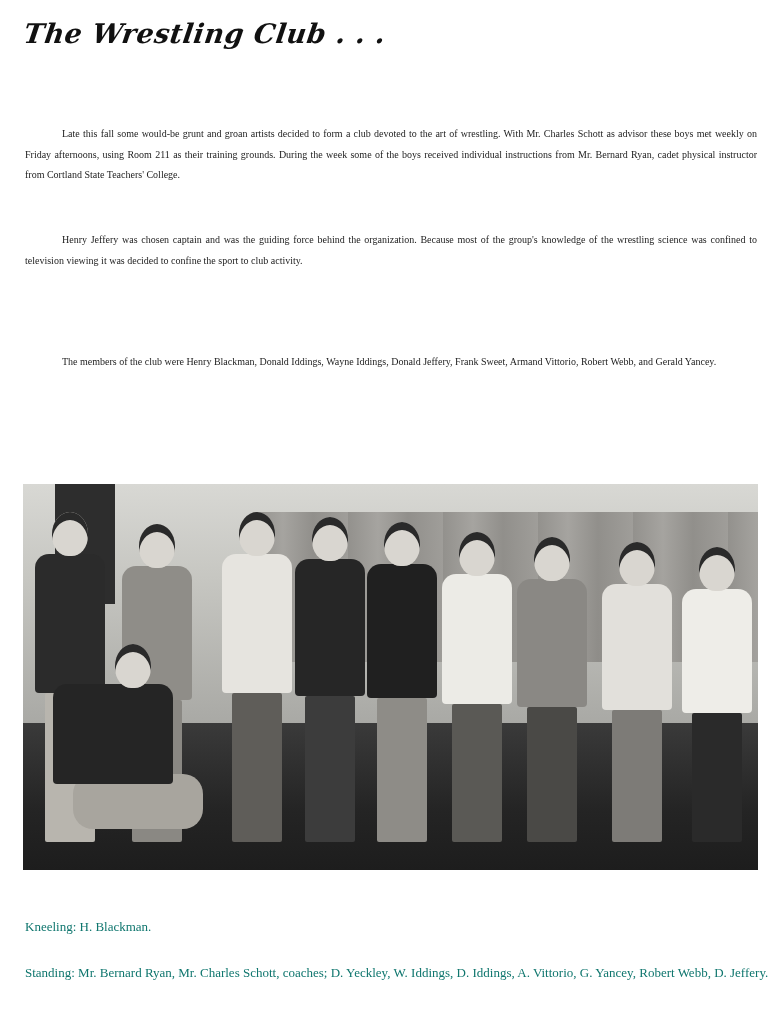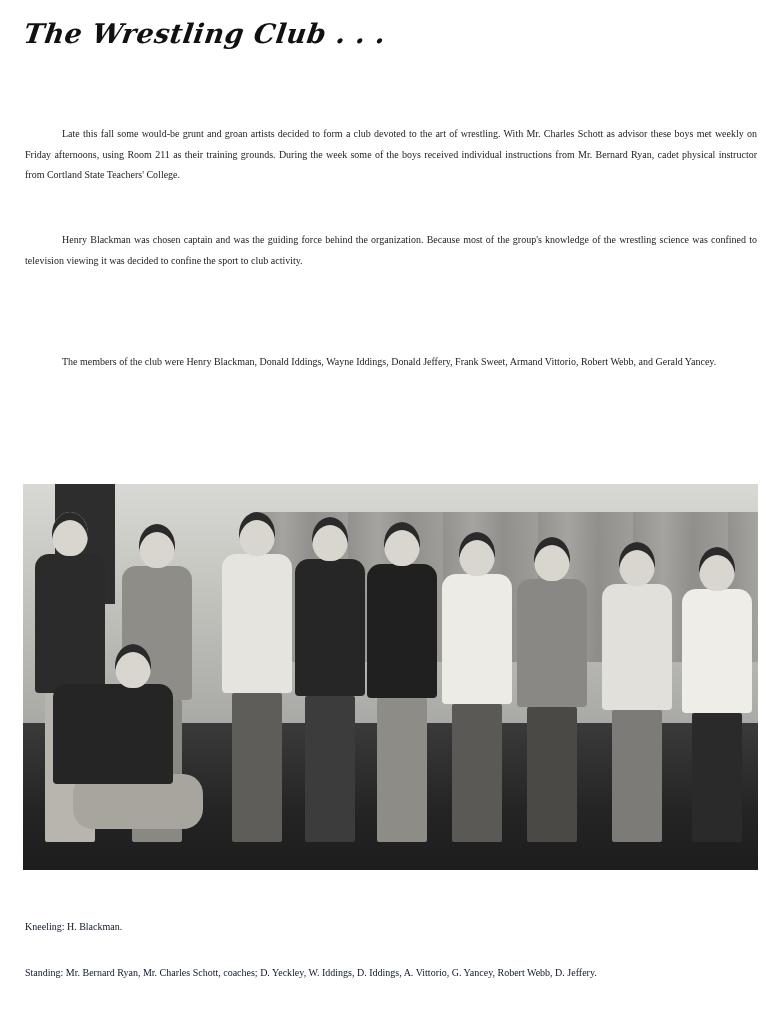--- a/index.html
+++ b/index.html
@@ -88,40 +88,40 @@
     }
     .photo .legs {
       position: absolute;
       border-radius: 2px;
     }
 
     .caption {
       position: absolute;
       left: 25px;
       width: 735px;
-      font-size: 10px;
+      font-size: 13px;
       line-height: 21px;
       margin: 0;
-      color: #0f172a;
+      color: #0f766e;
     }
     .caption-kneeling { top: 916px; }
     .caption-standing {
       top: 962px;
       padding-left: 31px;
       text-indent: -31px;
     }
     .cap-label { }
   </style>
 </head>
 <body>
 
 <div class="title">The Wrestling Club . . .</div>
 
 <p class="body-text p1">Late this fall some would-be grunt and groan artists decided to form a club devoted to the art of wrestling. With Mr. Charles Schott as advisor these boys met weekly on Friday afternoons, using Room 211 as their training grounds. During the week some of the boys received individual instructions from Mr. Bernard Ryan, cadet physical instructor from Cortland State Teachers' College.</p>
-<p class="body-text p2">Henry Blackman was chosen captain and was the guiding force behind the organization. Because most of the group's knowledge of the wrestling science was confined to television viewing it was decided to confine the sport to club activity.</p>
+<p class="body-text p2">Henry Jeffery was chosen captain and was the guiding force behind the organization. Because most of the group's knowledge of the wrestling science was confined to television viewing it was decided to confine the sport to club activity.</p>
 <p class="body-text p3">The members of the club were Henry Blackman, Donald Iddings, Wayne Iddings, Donald Jeffery, Frank Sweet, Armand Vittorio, Robert Webb, and Gerald Yancey.</p>
 
 <div class="photo" title="Black and white group photo of ten young men in a gymnasium; one kneeling in front left, nine standing in a row before a hanging curtain">
   <div class="wall"></div>
   <div class="curtain"></div>
   <div class="doorway"></div>
   <div class="floor"></div>
   <div id="figures">
       <div class="figure" style="left: 8px; width: 78px; height: 330px; top: 28px; bottom: auto;">
         <div class="torso" style="left: 4px; top: 42px; width: 70px; height: 139px; background: rgb(43, 43, 43);"></div>

